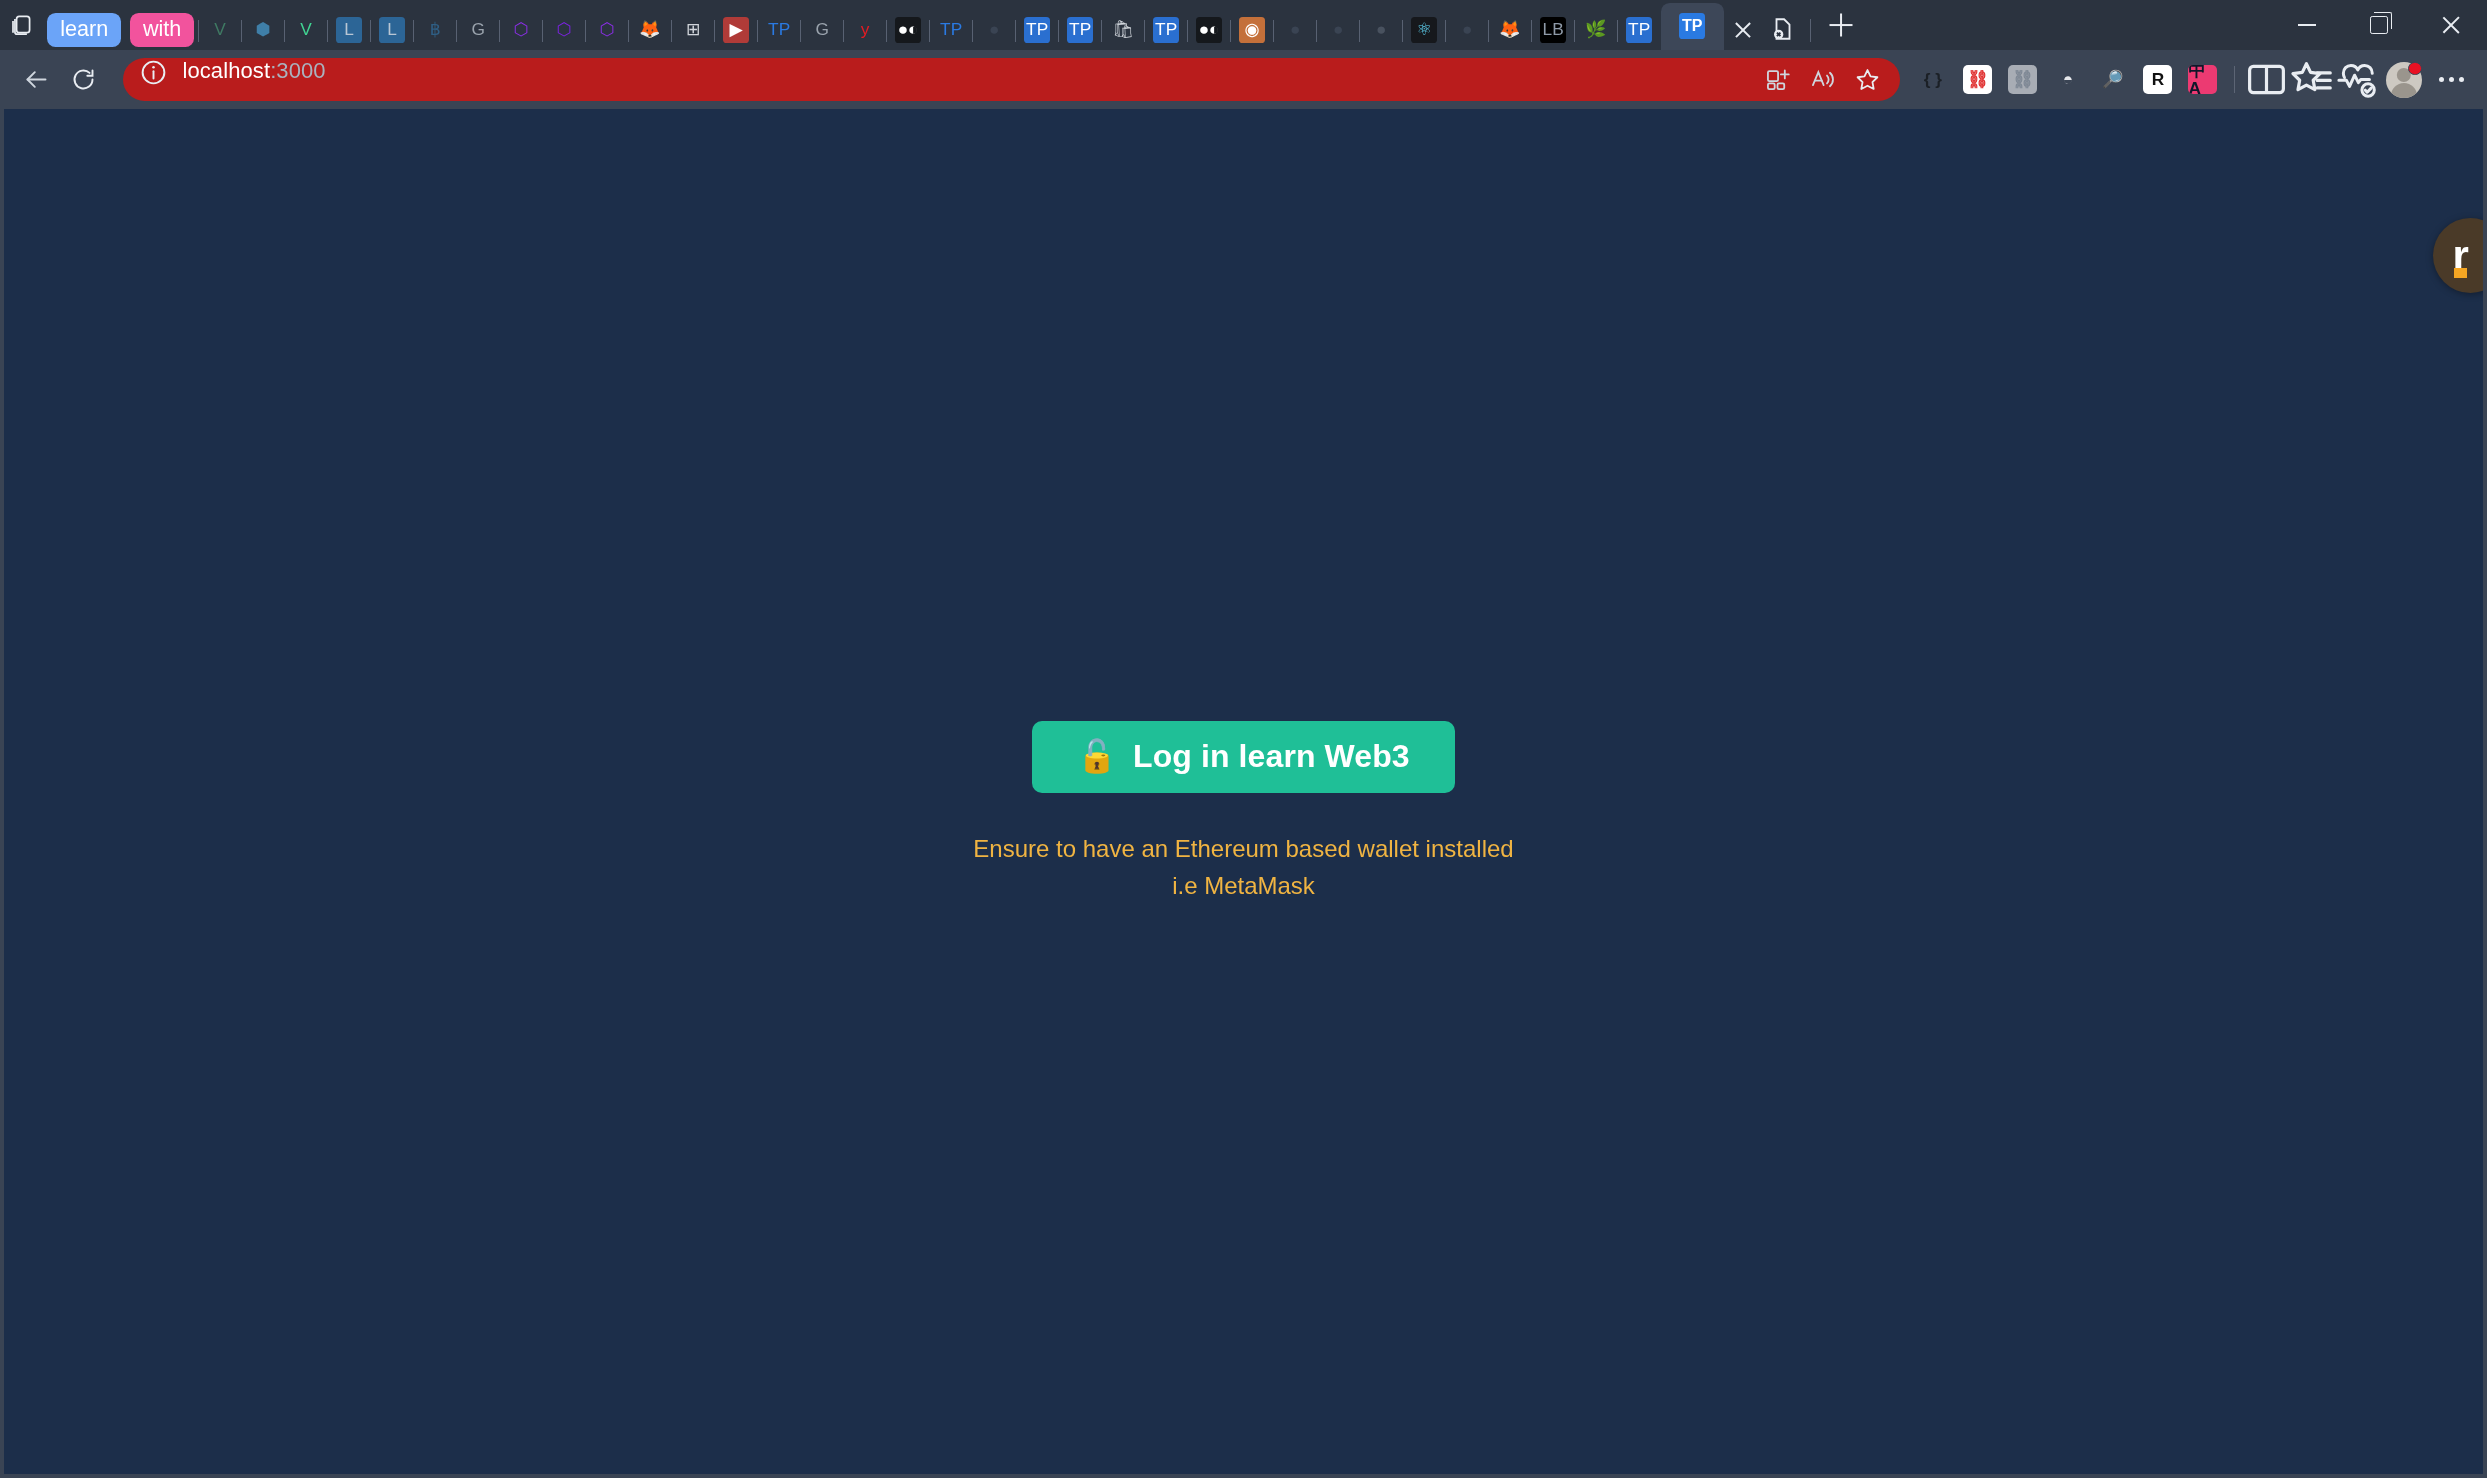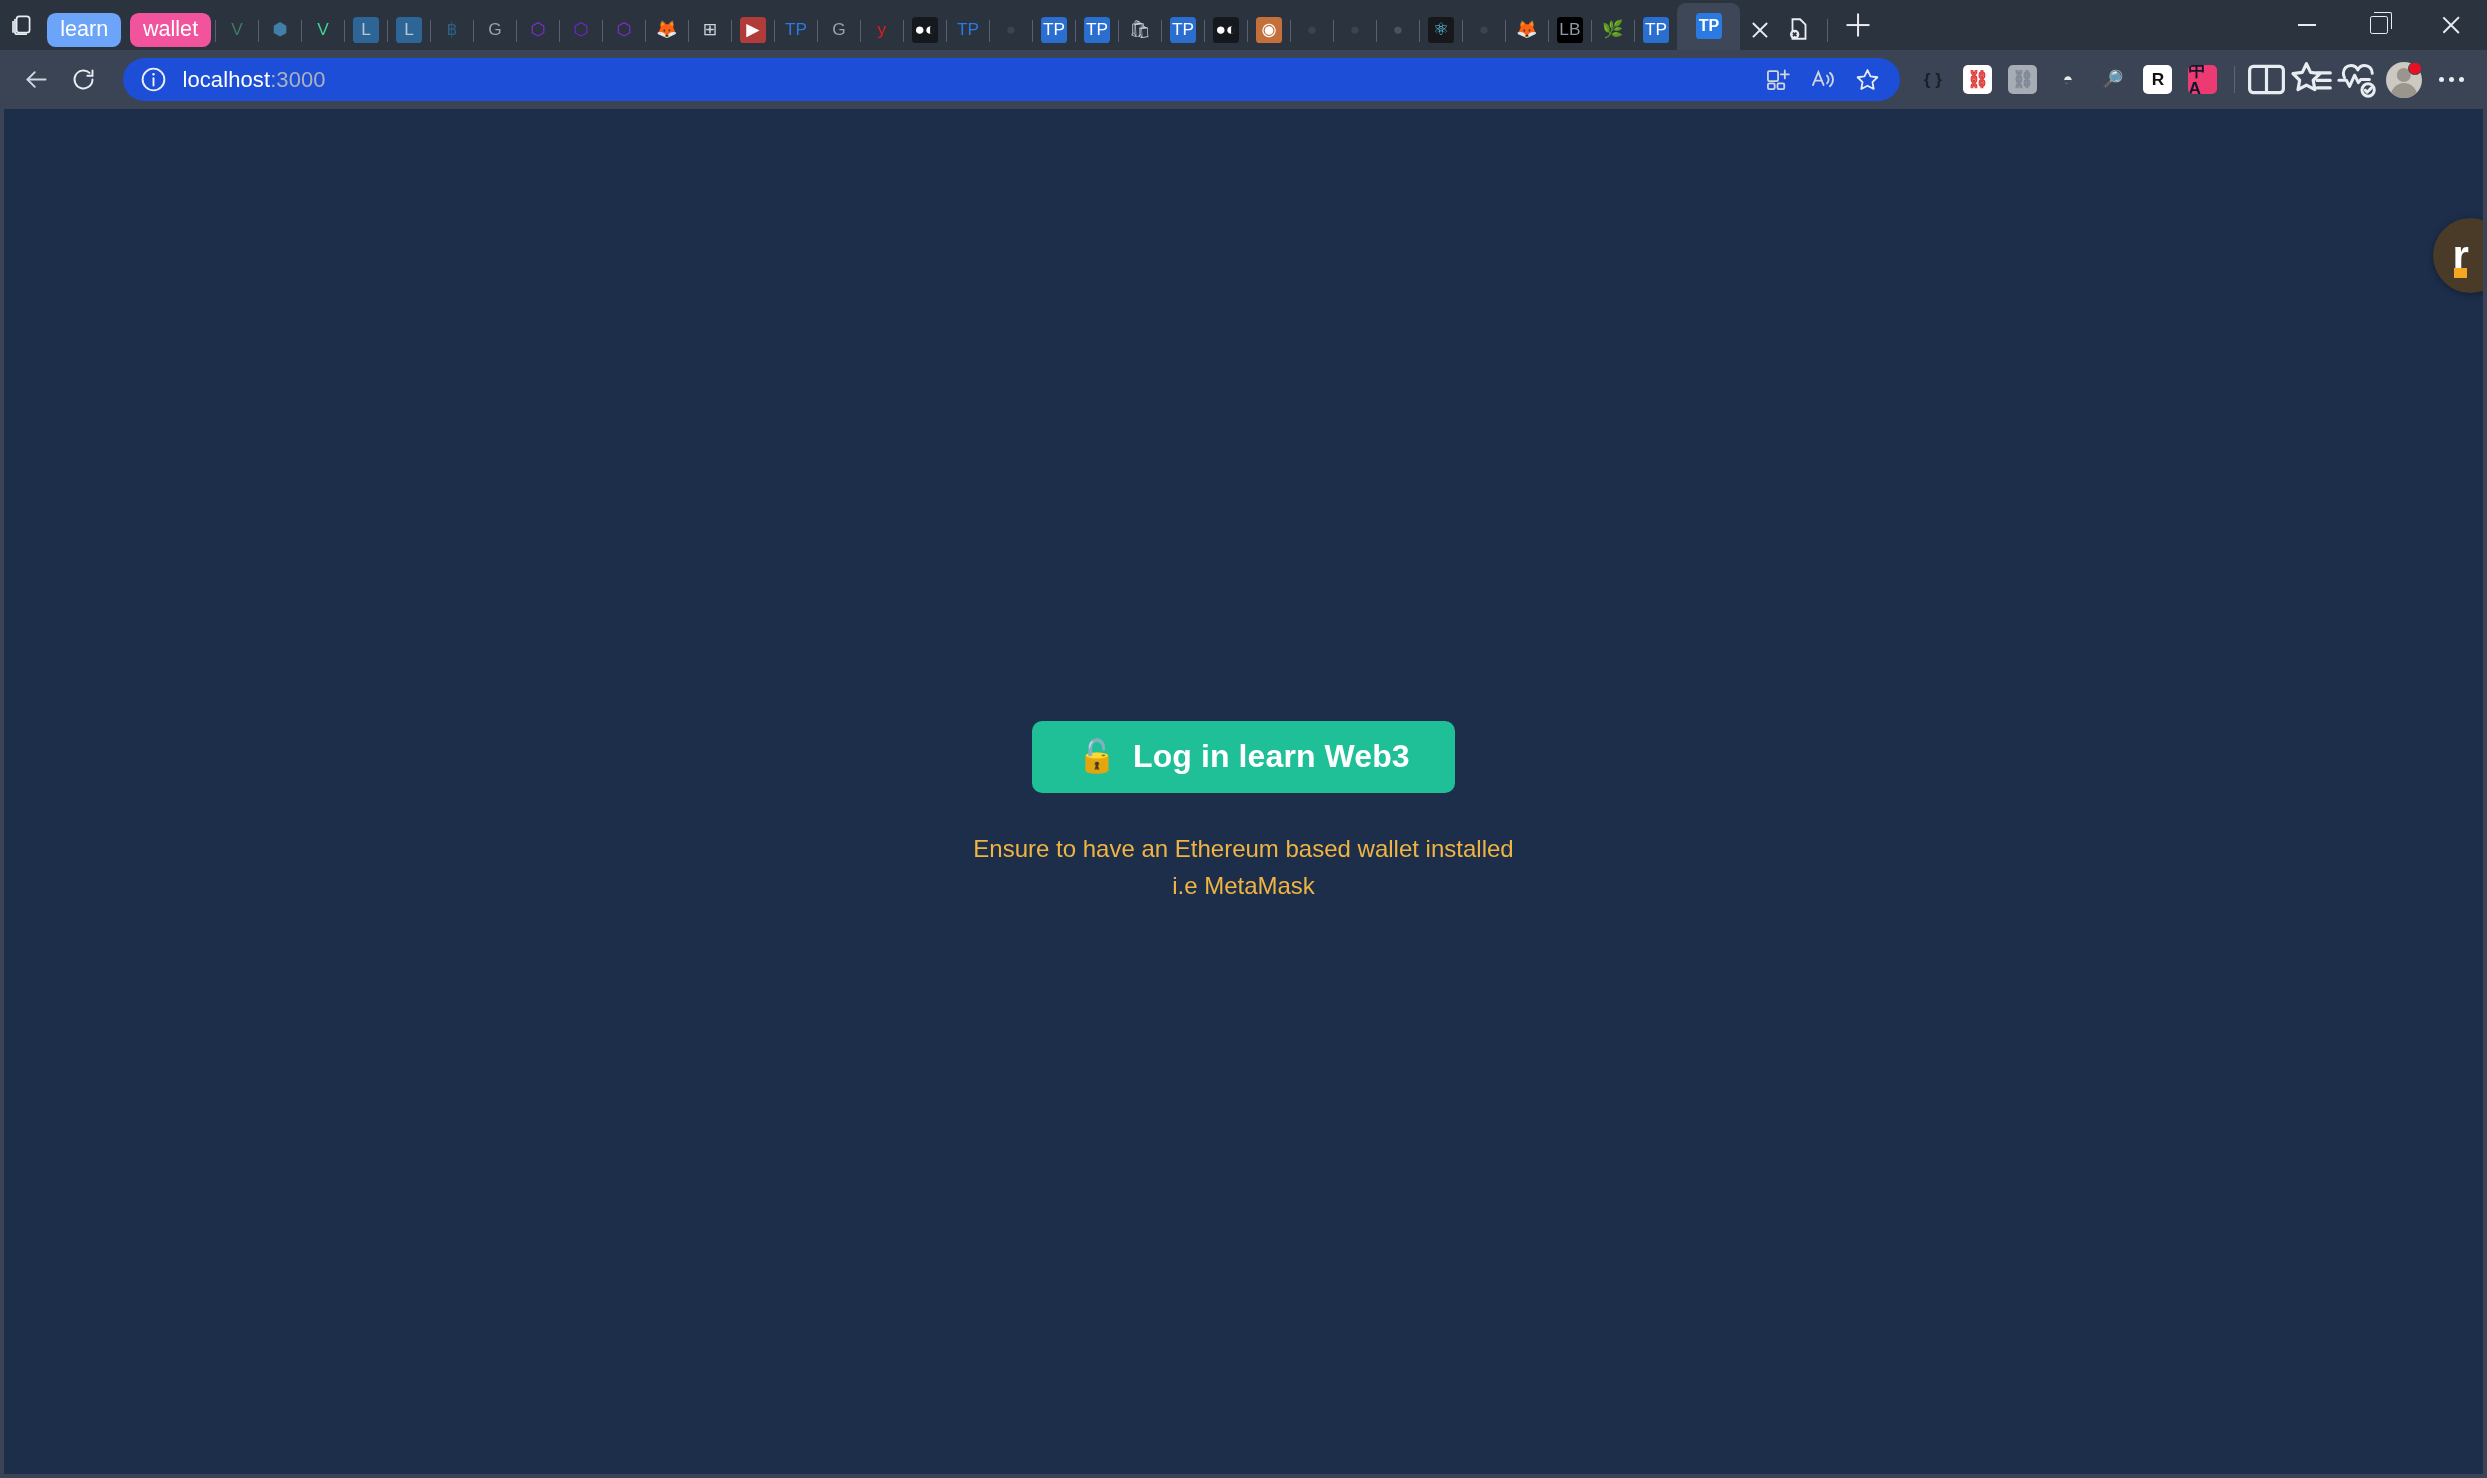--- a/index.html
+++ b/index.html
@@ -90,22 +90,22 @@
   .wctl .cls:after{transform:translate(-50%,-50%) rotate(-45deg);}
 
   
   #toolbar{
     height:59px; background:#3a4454; display:flex; align-items:center;
     padding:0 13px; gap:0;
   }
   .tbtn{ width:47px;height:47px;display:flex;align-items:center;justify-content:center;border-radius:5.8px;flex:0 0 47px;}
   .tbtn svg{width:27px;height:27px;}
   .urlbar{
-    flex:1; height:43px; background:#1d4ed8; border-radius:21.6px;
-    display:flex; align-items:center; margin:0 10px 0 16px; padding:0 10px 0 16px;
+    flex:1; height:43px; background:#b91c1c; border-radius:21.6px;
+    display:flex; margin:0 10px 0 16px; padding:0 10px 0 16px;
     min-width:0;
   }
   .info-ico{width:29px;height:29px;flex:0 0 29px;display:flex;align-items:center;justify-content:center;}
   .urltext{
     flex:1; color:#ffffff; font-size:22px; padding-left:14.4px; white-space:nowrap;
     overflow:hidden; text-overflow:ellipsis; letter-spacing:0.1px;
   }
   .urltext .dim{ color:#aab2be; }
   .url-actions{display:flex;align-items:center;gap:0;flex:0 0 auto;}
   .url-actions .tbtn{width:45px;height:45px;flex:0 0 45px;}
@@ -186,21 +186,21 @@
         <path d="M3.7 8.4v10.7"></path>
       </svg>
     </div>
 
     <div class="groupchip">
       <span class="bar" style="background:#6ba4f8"></span>
       <span class="pill" style="background:#6ba4f8">learn</span>
     </div>
     <div class="groupchip">
       <span class="bar" style="background:#f2539d"></span>
-      <span class="pill" style="background:#f2539d">wallet</span>
+      <span class="pill" style="background:#f2539d">with</span>
     </div>
 
     <div class="tabgrp" id="tabs-holder">
         <div class="tab">
           <span class="sep"></span>
           <span class="fav" style="color: rgb(63, 122, 99);">V</span>
         </div>
         <div class="tab">
           <span class="sep"></span>
           <span class="fav" style="color: rgb(63, 127, 168);">⬢</span>

